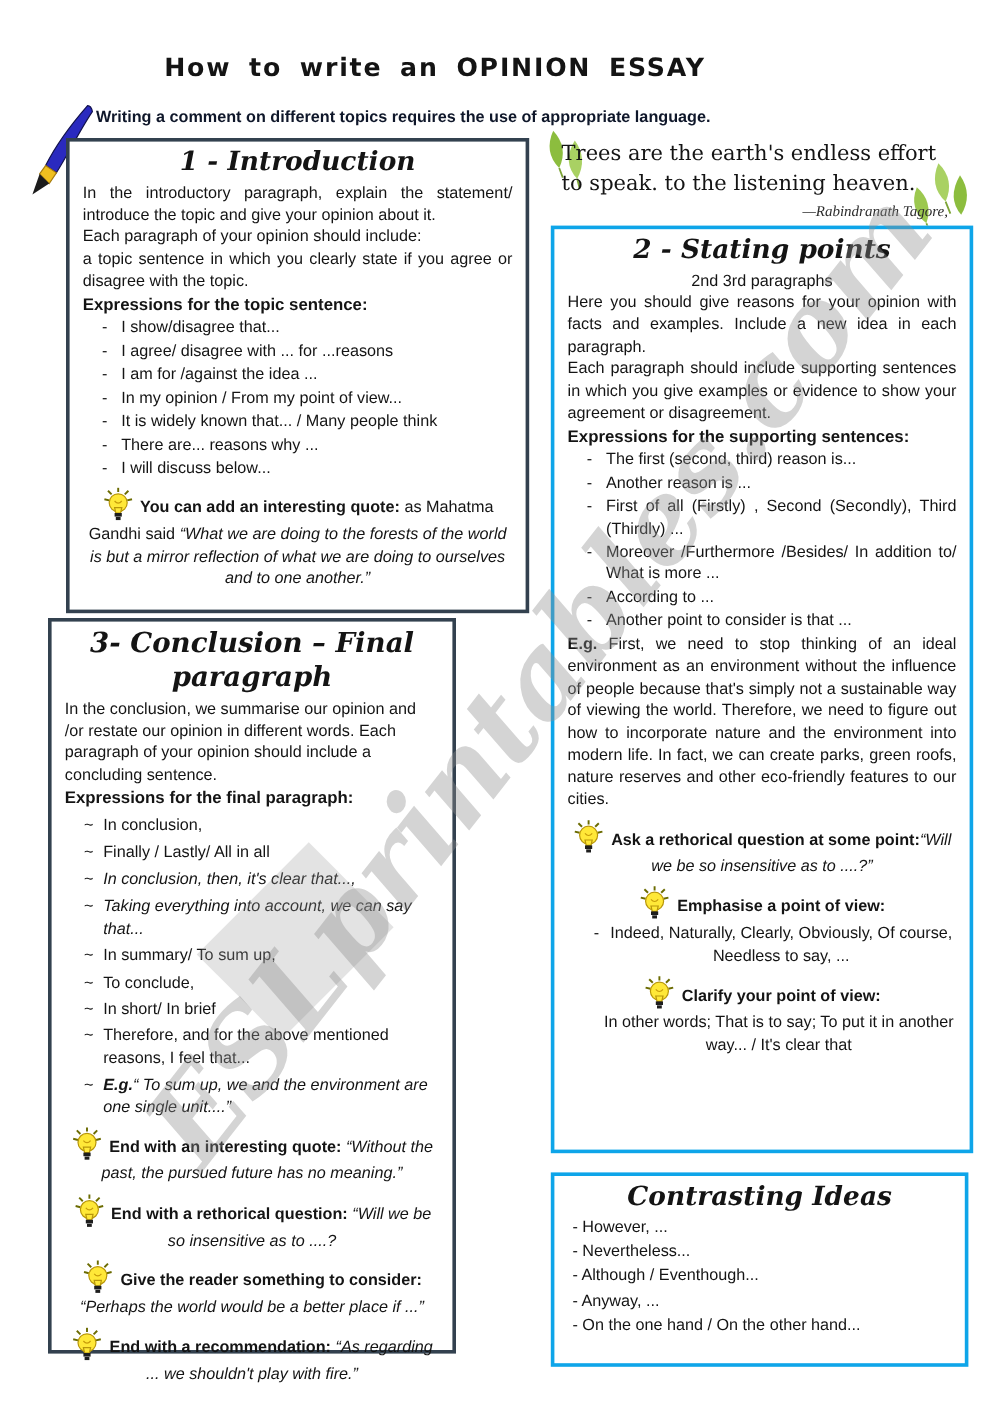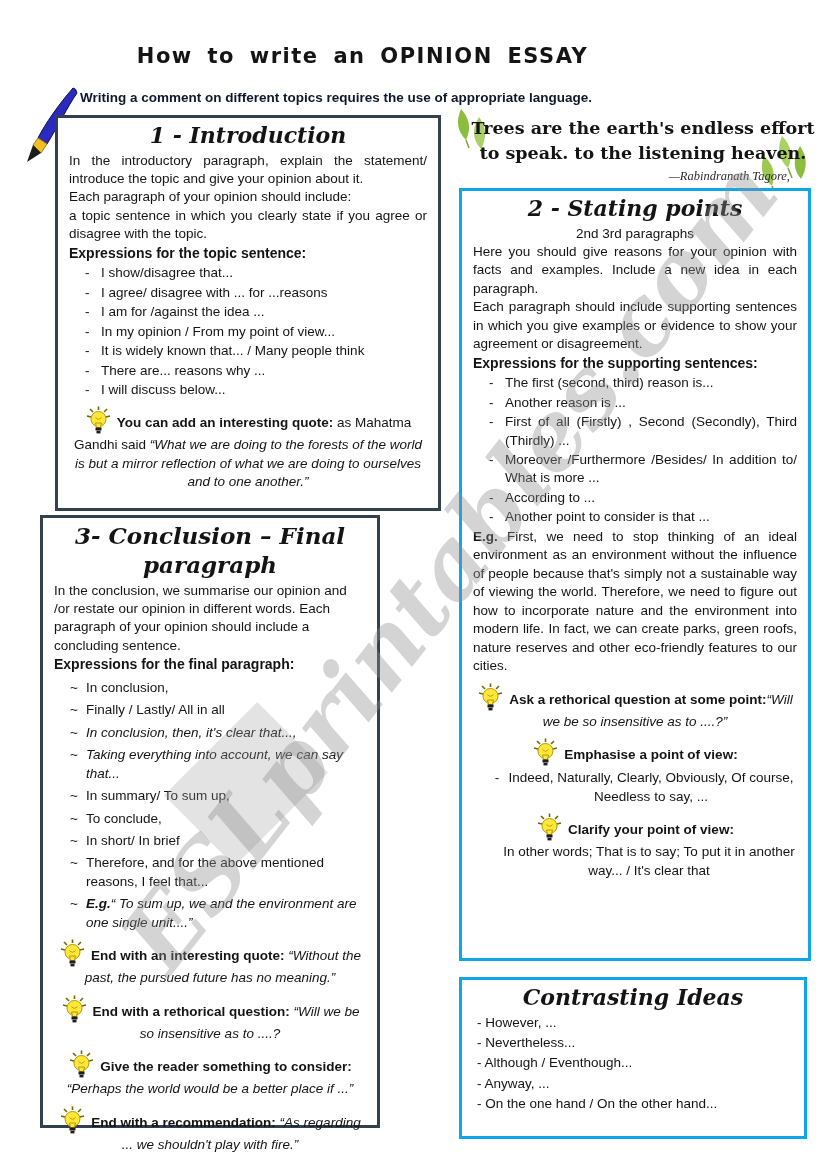--- a/index.html
+++ b/index.html
@@ -30,22 +30,22 @@
   .li .tx{flex:1;}
   #box3 .li{margin:4px 0;}
   .it{font-style:italic;}
   .b{font-weight:bold;}
   .tip{margin-top:7px;text-align:center;}
   .bulb{display:inline-block;width:27px;height:30px;vertical-align:-9px;margin-right:5px;}
   .indent{margin-left:28px;}
   #box4 .cline{margin:2px 0 2px 4px;}
   
   .quote-block{top:116px;left:468px;width:350px;}
-  .quote-line{font-family:"DejaVu Serif",serif;font-weight:bold;font-size:17.5px;
-              text-align:center;line-height:1.45;}
+  .quote-line{font-family:"DejaVu Serif",serif;font-weight:normal;font-size:17.5px;
+              text-align:left;line-height:1.45;}
   .quote-attr{font-family:Liberation Serif, serif;font-style:italic;font-size:12.5px;
               text-align:right;color:#2c2c2c;padding-right:28px;margin-top:2px;}
   .leaves-left{top:108px;left:452px;width:42px;height:58px;}
   .leaves-right{top:134px;left:748px;width:64px;height:64px;}
   
   .watermark{left:-30px;top:548px;width:900px;text-align:center;
              font-family:"DejaVu Serif",serif;font-weight:bold;font-style:italic;
              font-size:94px;color:#8f8f8f;opacity:.38;transform:rotate(-52deg);
              z-index:50;pointer-events:none;white-space:nowrap;}
   .wm-diamond{left:196px;top:718px;width:100px;height:132px;background:#9a9a9a;opacity:.28;

